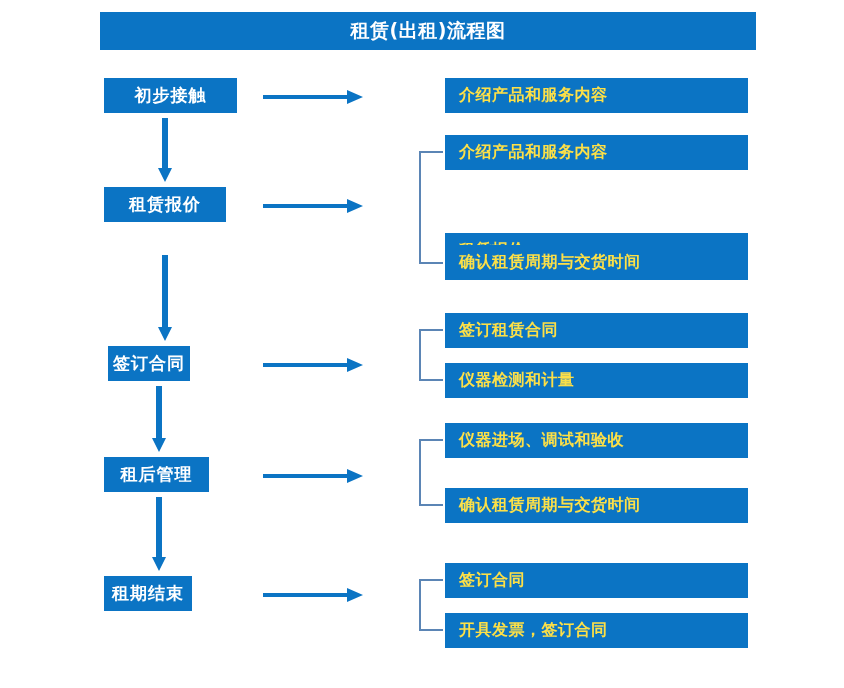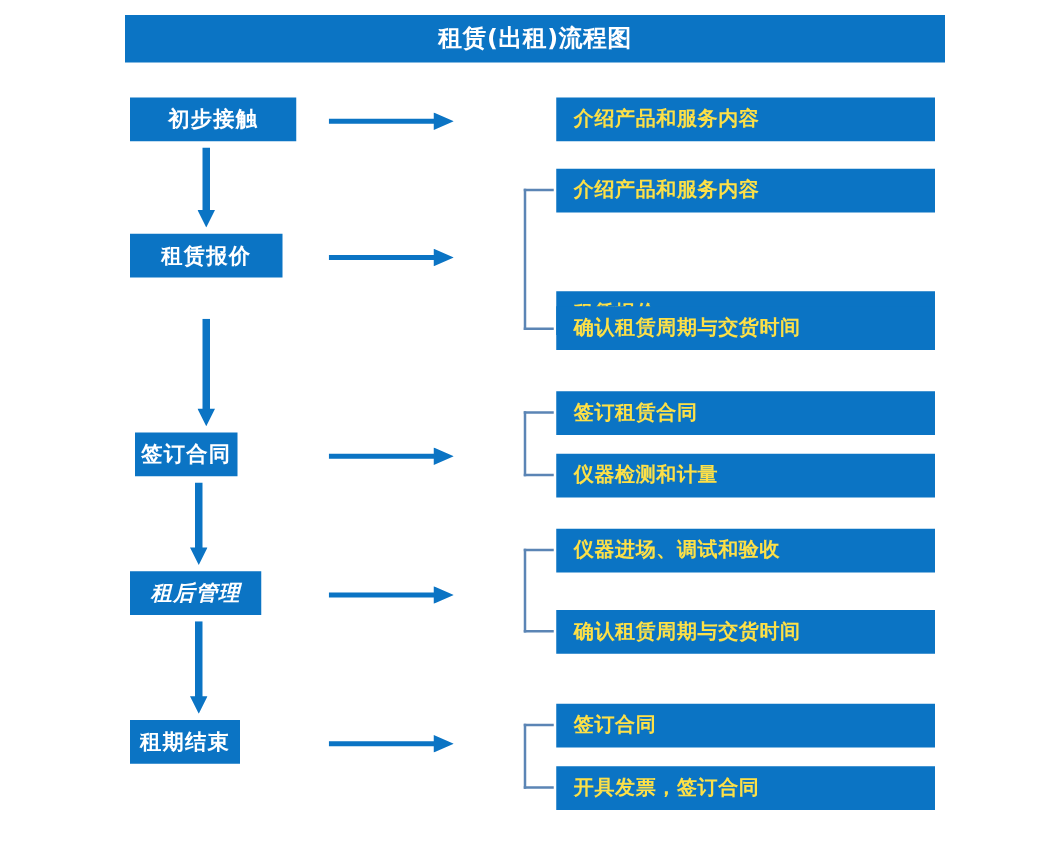--- a/index.html
+++ b/index.html
@@ -94,21 +94,21 @@
 <div id="canvas">
 
   <div class="title-bar">租赁(出租)流程图</div>
 
   <div class="stage-box" style="left:104px; top:78px; width:133px;">初步接触</div>
 
   <div class="stage-box" style="left:104px; top:187px; width:122px;">租赁报价</div>
 
   <div class="stage-box" style="left:108px; top:346px; width:82px;">签订合同</div>
 
-  <div class="stage-box" style="left:104px; top:457px; width:105px;font-style:italic;">租后管理</div>
+  <div class="stage-box" style="left:104px; top:457px; width:105px;">租后管理</div>
 
   <div class="stage-box" style="left:104px; top:576px; width:88px;">租期结束</div>
 
   <div class="detail-box" style="top:78px;">介绍产品和服务内容</div>
 
   <div class="detail-box" style="top:135px;">介绍产品和服务内容</div>
 
   <div class="detail-box" style="top:188px;margin-top:45px;">租赁报价</div>
 
   <div class="detail-box" style="top:245px;">确认租赁周期与交货时间</div>

